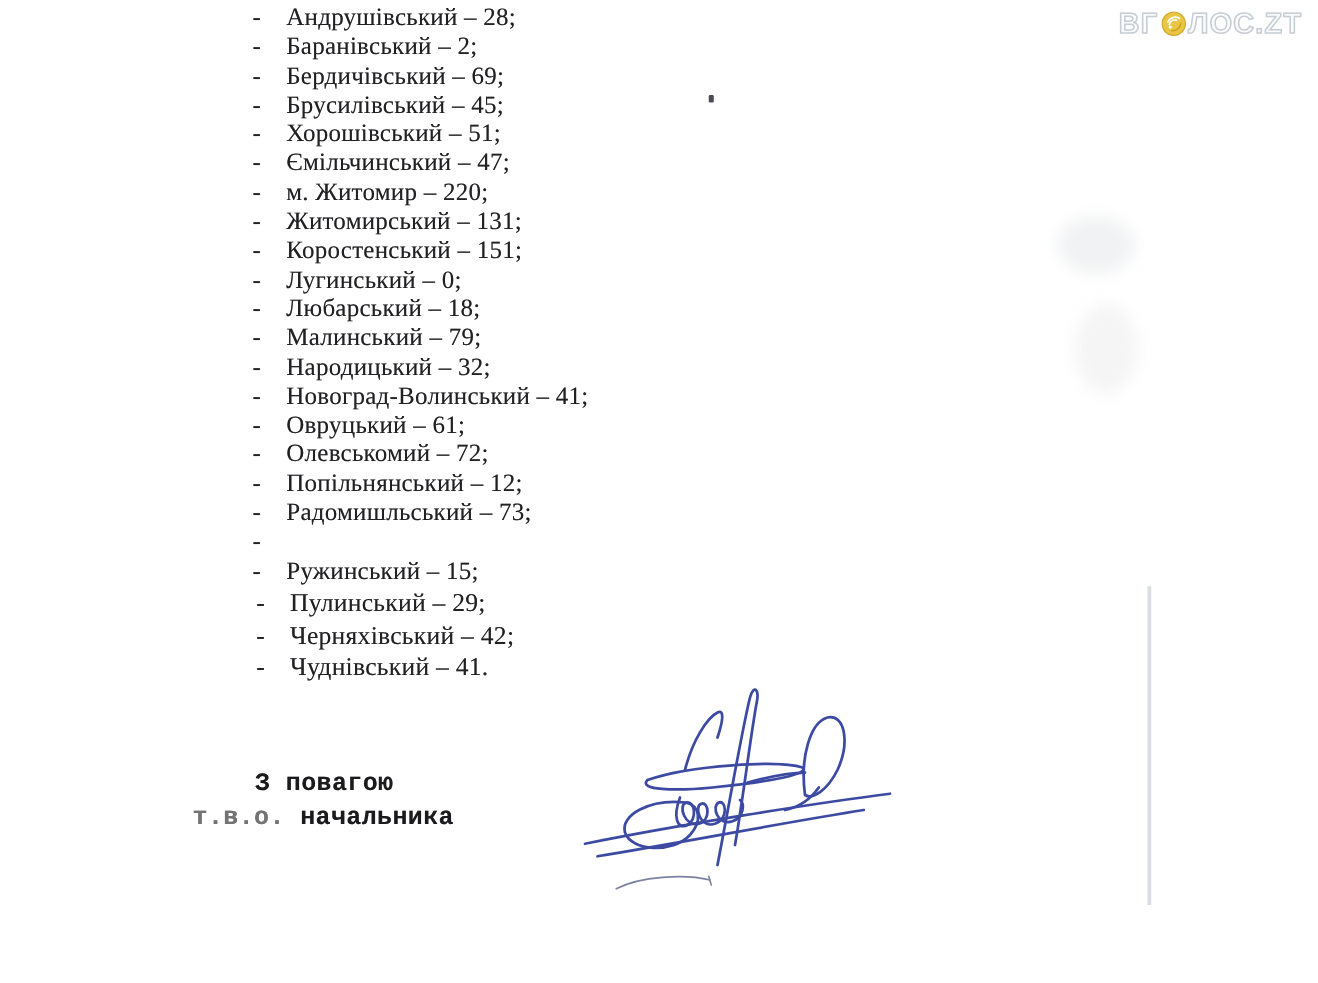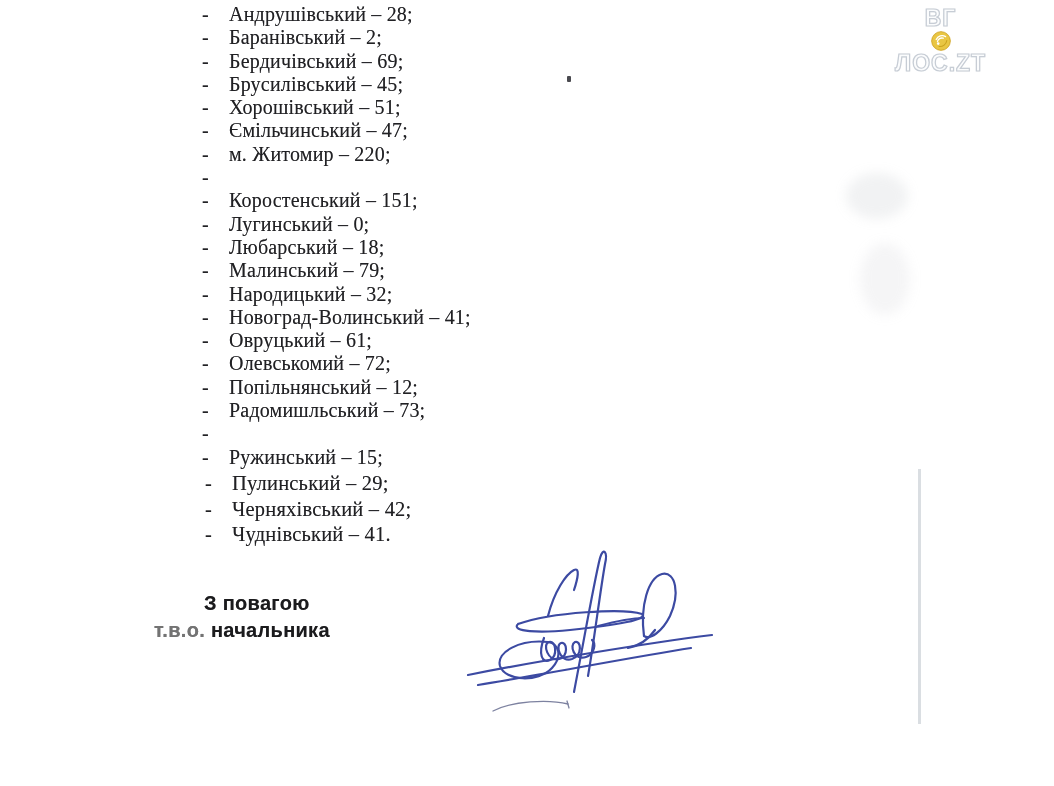--- a/index.html
+++ b/index.html
@@ -13,32 +13,32 @@
   .list{position:absolute;color:#212124;letter-spacing:.2px;
         font-family:"Liberation Serif","DejaVu Serif",serif;
         text-shadow:0 0 .5px rgba(40,40,45,.45);}
   .list-upper{left:202px;top:3px;font-size:20px;line-height:23.3px;}
   .list-lower{left:205px;top:471px;font-size:20.5px;line-height:25.6px;}
   .row{display:flex;}
   .dash{width:27px;flex:0 0 27px;}
 
   
   .closing-text{position:absolute;font-weight:700;color:#1b1b1d;
-        font-family:Liberation Sans, sans-serif;
-        text-shadow:0 0 .5px rgba(30,30,35,.5);}
+        font-family:Liberation Mono, monospace;
+        text-shadow:0 0 .5px rgba(30,30,35,.5);margin-top:24px;}
   .salutation{left:204px;top:592px;font-size:20px;letter-spacing:.3px;}
   .position{left:154px;top:619px;font-size:20px;letter-spacing:.3px;}
   .pos-prefix{color:#737373;}
   .signer{left:719px;top:615px;font-size:21px;letter-spacing:.4px;}
 
   
   .signature{position:absolute;left:448px;top:544px;width:340px;height:190px;}
 
   
-  .watermark{position:absolute;left:895px;top:7px;display:flex;align-items:center;gap:1px;flex-direction:column;}
+  .watermark{position:absolute;left:895px;top:7px;display:flex;align-items:center;gap:1px;}
   .wm-text{font-family:"Liberation Sans","DejaVu Sans",sans-serif;font-weight:700;
            font-size:23px;line-height:1;color:#fbfcfd;letter-spacing:1px;
            -webkit-text-stroke:1.2px #c7cdd5;text-shadow:0 0 1px #c9cfd7;}
   .wm-logo{margin:0 1px;display:block;}
 
   
   .scan-line{position:absolute;left:918px;top:469px;width:3px;height:255px;background:#dadee2;}
   .speck{position:absolute;left:567px;top:76px;width:4px;height:6px;background:#4a4a4f;border-radius:1px;}
   .smudge{position:absolute;border-radius:50%;filter:blur(6px);}
   .smudge-1{left:846px;top:173px;width:62px;height:46px;background:rgba(170,176,183,.16);}
@@ -86,20 +86,21 @@
     <div class="row">
         <span class="dash">-</span>
         <span>Ємільчинський – 47;</span>
       </div>
     <div class="row">
         <span class="dash">-</span>
         <span>м. Житомир – 220;</span>
       </div>
     <div class="row">
         <span class="dash">-</span>
+        <span>Житомирський – 131;</span>
       </div>
     <div class="row">
         <span class="dash">-</span>
         <span>Коростенський – 151;</span>
       </div>
     <div class="row">
         <span class="dash">-</span>
         <span>Лугинський – 0;</span>
       </div>
     <div class="row">

